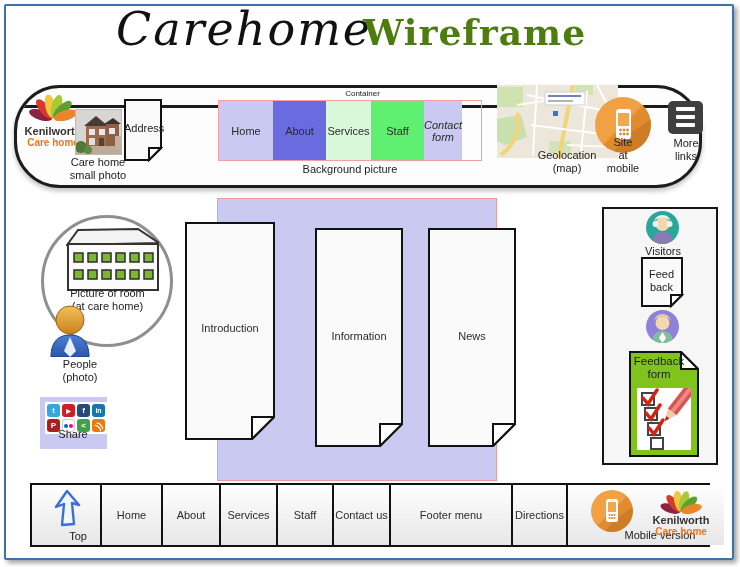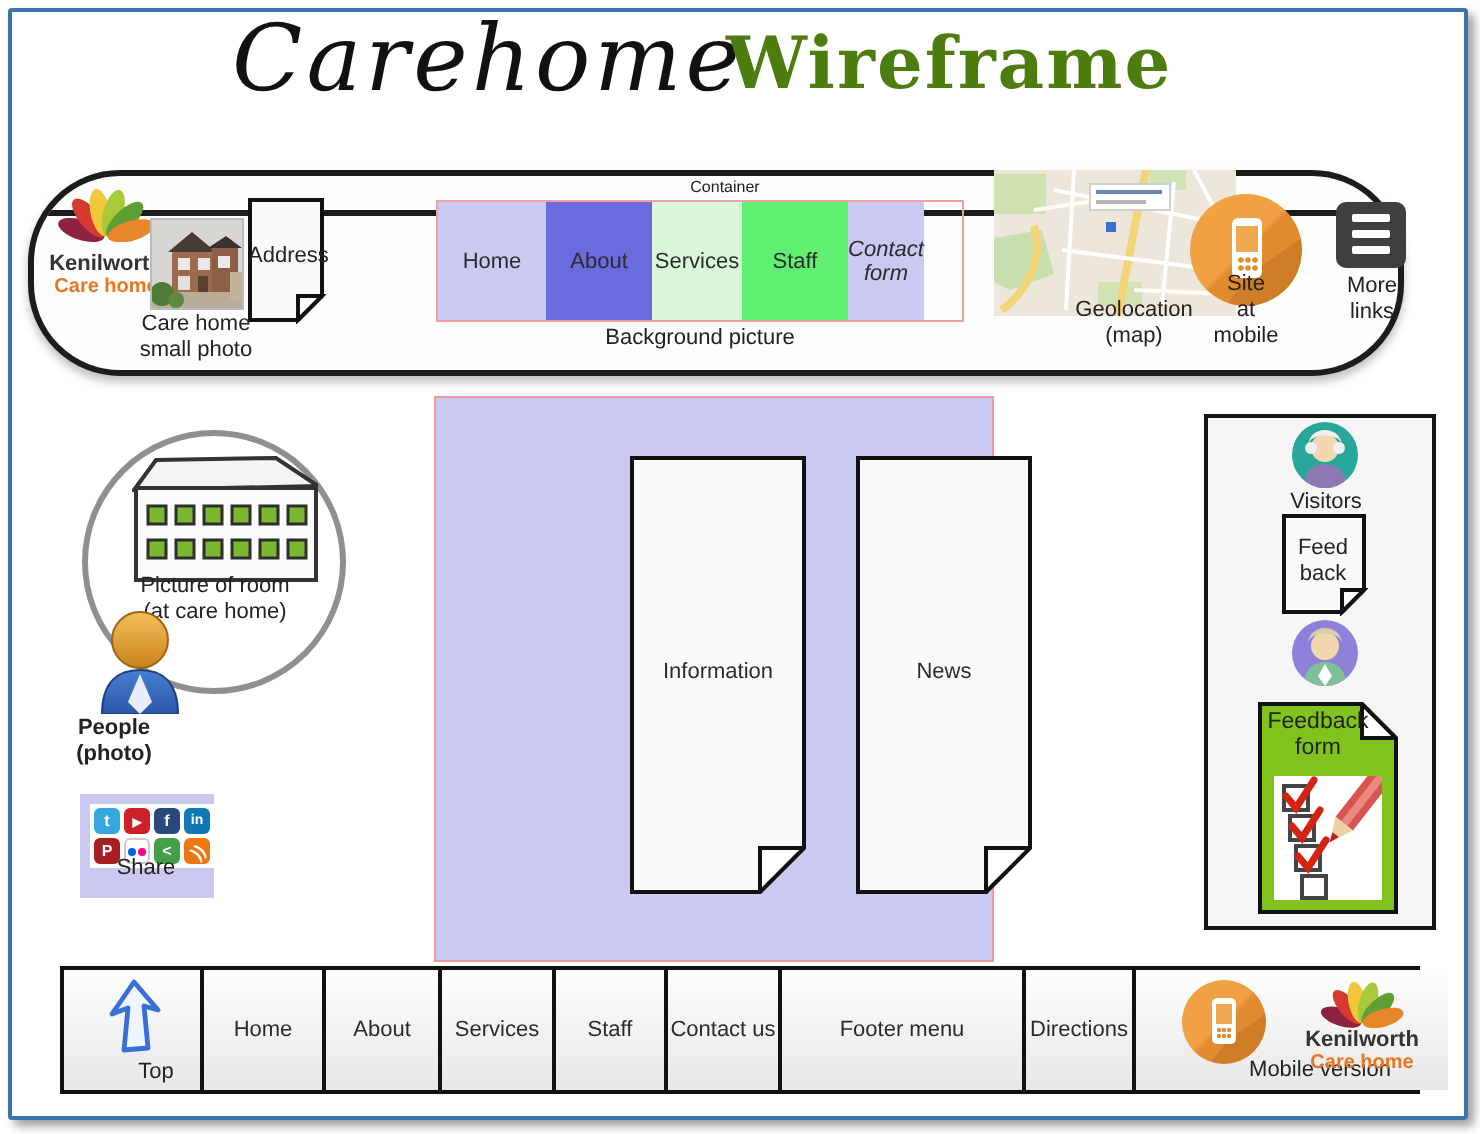--- a/index.html
+++ b/index.html
@@ -223,21 +223,21 @@
         <linearGradient id="bg2" x1="0" y1="0" x2="0" y2="1">
           <stop offset="0" stop-color="#4a7fd4"></stop>
             <stop offset="1" stop-color="#2b57a8"></stop>
         </linearGradient>
       </defs>
       <path d="M4,54 C4,38 12,32 23,32 C34,32 42,38 42,54 Z" fill="url(#bg2)" stroke="#1d3f80"></path>
       <polygon points="23,34 17,48 23,54 29,48" fill="#e8eefc"></polygon>
       <circle cx="23" cy="17" r="14" fill="url(#hg)" stroke="#a06516"></circle>
     </svg>
   </div>
-  <div class="abs lbl pre" style="left:25px;top:358px;width:64px;font-weight:bold;">People
+  <div class="abs lbl pre" style="left:48px;top:358px;width:64px;">People
 (photo)</div>
 
   <div id="sharebox" class="abs"></div>
   <div id="shareinner" class="abs">
     <div class="sicon si0">
         <span>t</span>
       </div>
     <div class="sicon si1">
         <span style="font-size:6px;">▶</span>
       </div>
@@ -257,20 +257,27 @@
       </div>
     <div class="sicon si6">
         <span>&lt;</span>
       </div>
     <div class="sicon si7">
         <span class="rot45">))</span>
       </div>
   </div>
   <div class="abs lbl" style="left:51px;top:428px;width:44px;z-index:3;">Share</div>
 
+  <div class="abs" style="left:185px;top:222px;">
+    <svg width="90" height="218">
+      <polygon points="1,1 89,1 89,195 67,217 1,217" fill="#fafafa" stroke="#111" stroke-width="2"></polygon>
+      <polygon points="67,217 89,195 67,195" fill="#fff" stroke="#111" stroke-width="2"></polygon>
+    </svg>
+    <div class="abs pagelabel" style="top:100px;">Introduction</div>
+  </div>
   <div class="abs" style="left:315px;top:228px;">
     <svg width="88" height="219">
       <polygon points="1,1 87,1 87,196 65,218 1,218" fill="#fafafa" stroke="#111" stroke-width="2"></polygon>
       <polygon points="65,218 87,196 65,196" fill="#fff" stroke="#111" stroke-width="2"></polygon>
     </svg>
     <div class="abs pagelabel" style="top:102px;">Information</div>
   </div>
   <div class="abs" style="left:428px;top:228px;">
     <svg width="88" height="219">
       <polygon points="1,1 87,1 87,196 65,218 1,218" fill="#fafafa" stroke="#111" stroke-width="2"></polygon>

